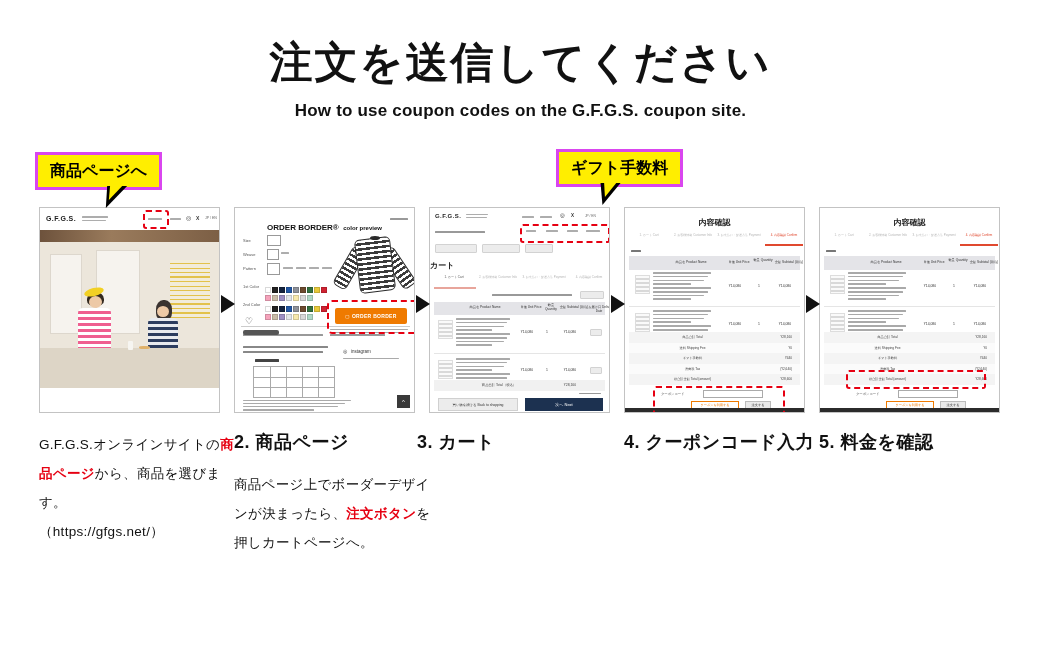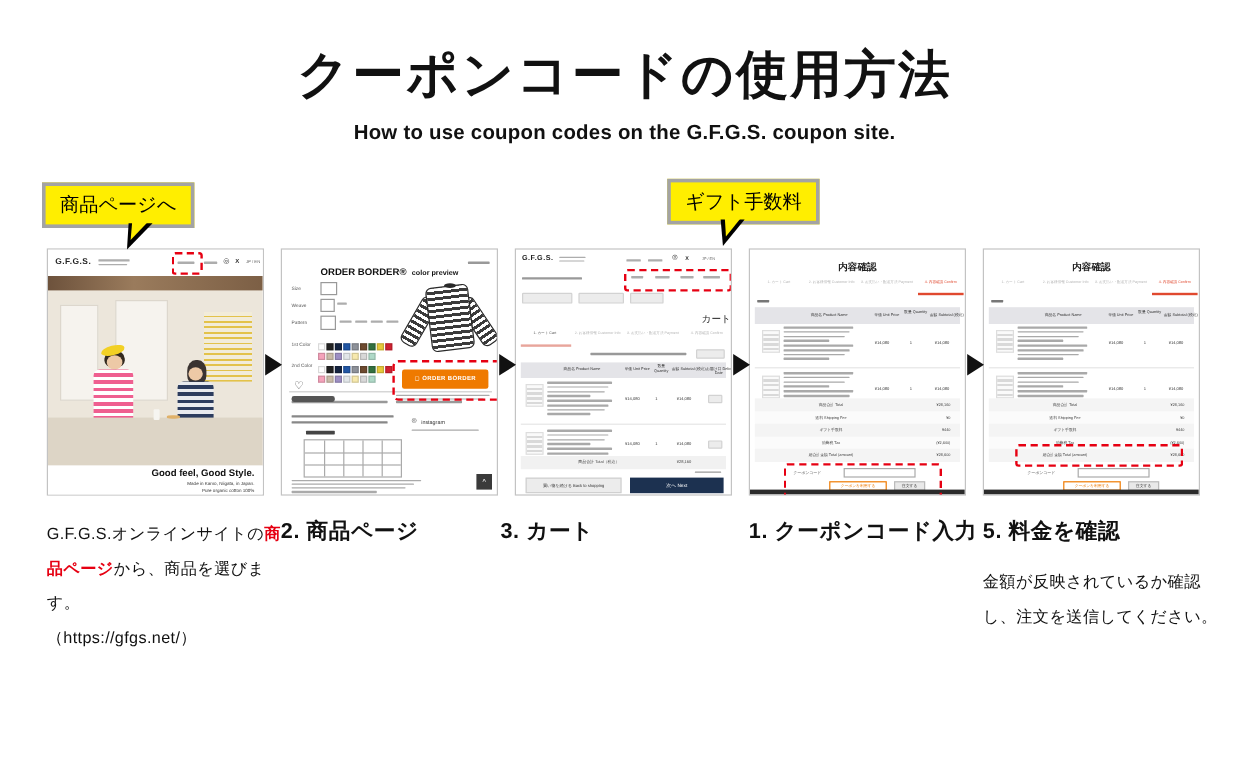--- a/index.html
+++ b/index.html
@@ -7,22 +7,22 @@
   .canvas{position:relative;width:1041px;height:646px;background:#fff;overflow:hidden;}
   .abs{position:absolute;}
 
   
   .main-title{position:absolute;top:34px;left:0;width:100%;text-align:center;
     font-size:43px;font-weight:900;color:#111;letter-spacing:2px;margin:0;}
   .sub-title{position:absolute;top:101px;left:0;width:100%;text-align:center;
     font-size:17px;font-weight:bold;color:#111;letter-spacing:.2px;}
 
   
-  .callout{position:absolute;background:#ffee00;border:3px solid #a3a3a3;
-    font-size:16px;font-weight:normal;color:#000;display:flex;align-items:center;justify-content:center;
+  .callout{position:absolute;background:#ffee00;border:3px solid #d946ef;
+    font-size:16px;font-weight:bold;color:#000;display:flex;align-items:center;justify-content:center;
     height:32px;padding:0 12px;z-index:5;}
   .callout::before{content:"";position:absolute;bottom:-21px;width:0;height:0;border-style:solid;
     border-width:22px 15px 0 5px;border-color:#000 transparent transparent transparent;}
   .callout::after{content:"";position:absolute;bottom:-13px;width:0;height:0;border-style:solid;
     border-width:15px 10px 0 3px;border-color:#ffee00 transparent transparent transparent;}
   .callout.product{left:35px;top:152px;}
   .callout.product::before{left:66px;transform:skewX(-16deg);}
   .callout.product::after{left:70px;transform:skewX(-16deg);}
   .callout.cart{left:556px;top:149px;}
   .callout.cart::before{left:40px;transform:skewX(-8deg);}
@@ -62,21 +62,21 @@
   .step-col{position:absolute;top:430px;width:198px;}
   .step-col h3{margin:0 0 16px 0;font-size:18px;font-weight:bold;color:#111;letter-spacing:.5px;}
   .step-body{margin:0;font-size:13.5px;color:#111;line-height:29px;letter-spacing:.3px;}
   .step-body .red{color:#e60012;font-weight:bold;}
 </style>
 </head>
 <body>
 
 <div class="canvas">
 
-  <h1 class="main-title">クーポンコードの使用方法</h1>
+  <h1 class="main-title">注文を送信してください</h1>
   <div class="sub-title">How to use coupon codes on the G.F.G.S. coupon site.</div>
 
   <div class="callout product">
     <span>商品ページへ</span>
   </div>
   <div class="callout cart">
     <span>ギフト手数料</span>
   </div>
 
   <div class="thumb" style="left:39px;">
@@ -106,25 +106,20 @@
       <div class="abs" style="left:49px;top:66px;width:13px;height:12px;background:#edc9a6;border-radius:50%;"></div>
       <div class="abs" style="left:44px;top:58px;width:20px;height:8px;background:#f2d024;border-radius:50%;transform:rotate(-14deg);"></div>
       <div class="abs" style="left:38px;top:78px;width:33px;height:46px;border-radius:5px;background:repeating-linear-gradient(180deg,#ffffff 0 3px,#ef5f90 3px 6px);"></div>
       <div class="abs" style="left:116px;top:70px;width:16px;height:20px;background:#3a3330;border-radius:45% 45% 35% 35%;"></div>
       <div class="abs" style="left:117px;top:76px;width:12px;height:11px;background:#edc9a6;border-radius:50%;"></div>
       <div class="abs" style="left:108px;top:88px;width:30px;height:40px;border-radius:5px;background:repeating-linear-gradient(180deg,#e8eaee 0 3px,#2c3c5e 3px 6px);"></div>
       <div class="abs" style="left:0;top:118px;width:100%;height:40px;background:#ddd5c6;"></div>
       <div class="abs" style="left:88px;top:111px;width:5px;height:9px;background:#f6f5f1;border-radius:1px;"></div>
       <div class="abs" style="left:99px;top:116px;width:11px;height:3px;background:#e0b169;border-radius:40%;"></div>
     </div>
-    <div class="abs" style="left:0;top:180px;width:100%;height:26px;background:#fff;">
-      <div class="abs" style="right:7px;top:2px;font-size:8px;font-weight:bold;color:#111;">Good feel, Good Style.</div>
-      <div class="abs" style="right:7px;top:13px;font-size:3.8px;color:#333;text-align:right;">Made in Kamo, Niigata, in Japan.</div>
-      <div class="abs" style="right:7px;top:18.5px;font-size:3.8px;color:#333;text-align:right;">Pure organic cotton 100%</div>
-    </div>
   </div>
 
   <div class="thumb" style="left:234px;">
     <div class="abs" style="left:0;top:8px;width:100%;text-align:center;">
       <span style="font-size:8px;font-weight:bold;color:#111;">ORDER BORDER®</span>
       <span style="font-size:6px;color:#111;font-weight:bold;">color preview</span>
     </div>
     <span class="bars" style="right:6px;top:10px;width:18px;--bh:1.5px;--bc:#999;">
         <i class="bar" style="width: 100%;"></i>
       </span>
@@ -237,21 +232,21 @@
       </span>
     <span class="bars" style="left:156px;top:22px;width:14px;--bh:1.8px;">
         <i class="bar" style="width: 100%;"></i>
       </span>
     <span class="dash" style="left:90px;top:16px;width:86px;height:15px;"></span>
 
     <div class="gbtn" style="left:5px;top:36px;width:42px;height:9px;"></div>
     <div class="gbtn" style="left:52px;top:36px;width:38px;height:9px;"></div>
     <div class="gbtn" style="left:95px;top:36px;width:28px;height:9px;"></div>
 
-    <div class="abs" style="left:0;top:52px;width:100%;text-align:right;font-size:8px;font-weight:normal;color:#222;">カート</div>
+    <div class="abs" style="left:0;top:52px;width:100%;text-align:left;font-size:8px;font-weight:bold;color:#222;">カート</div>
 
     <span class="flowitem on" style="left:4px;top:68px;width:40px;">1. カート Cart</span>
     <span class="flowitem" style="left:48px;top:68px;width:40px;">2. お客様情報 Customer Info</span>
     <span class="flowitem" style="left:92px;top:68px;width:44px;">3. お支払い・配送方法 Payment</span>
     <span class="flowitem" style="left:140px;top:68px;width:38px;">4. 内容確認 Confirm</span>
     <div class="abs" style="left:4px;top:79px;width:42px;height:2px;background:#e8a59b;"></div>
 
     <span class="bars" style="left:62px;top:86px;width:80px;--bh:1.5px;--bc:#999;">
         <i class="bar" style="width: 100%;"></i>
       </span>
@@ -467,25 +462,25 @@
   <div class="arrow" style="left:221px;"></div>
   <div class="arrow" style="left:416px;"></div>
   <div class="arrow" style="left:611px;"></div>
   <div class="arrow" style="left:806px;"></div>
 
   <div class="step-col" style="left:39px;">
     <p class="step-body"><span>G.F.G.S.オンラインサイトの</span><span class="red">商品ページ</span><span>から、商品を選びます。</span><br><span>（https://gfgs.net/）</span></p>
   </div>
   <div class="step-col" style="left:234px;">
     <h3>2. 商品ページ</h3>
+    <p class="step-body"><span>商品ページ上でボーダーデザインが決まったら、</span><span class="red">注文ボタン</span><span>を押しカートページへ。</span></p>
   </div>
   <div class="step-col" style="left:417px;">
     <h3>3. カート</h3>
   </div>
   <div class="step-col" style="left:624px;">
-    <h3>1. クーポンコード入力</h3>
+    <h3>4. クーポンコード入力</h3>
   </div>
   <div class="step-col" style="left:819px;">
     <h3>5. 料金を確認</h3>
-    <p class="step-body"><span>金額が反映されているか確認し、注文を送信してください。</span></p>
   </div>
 
 </div>
 
 </body></html>

